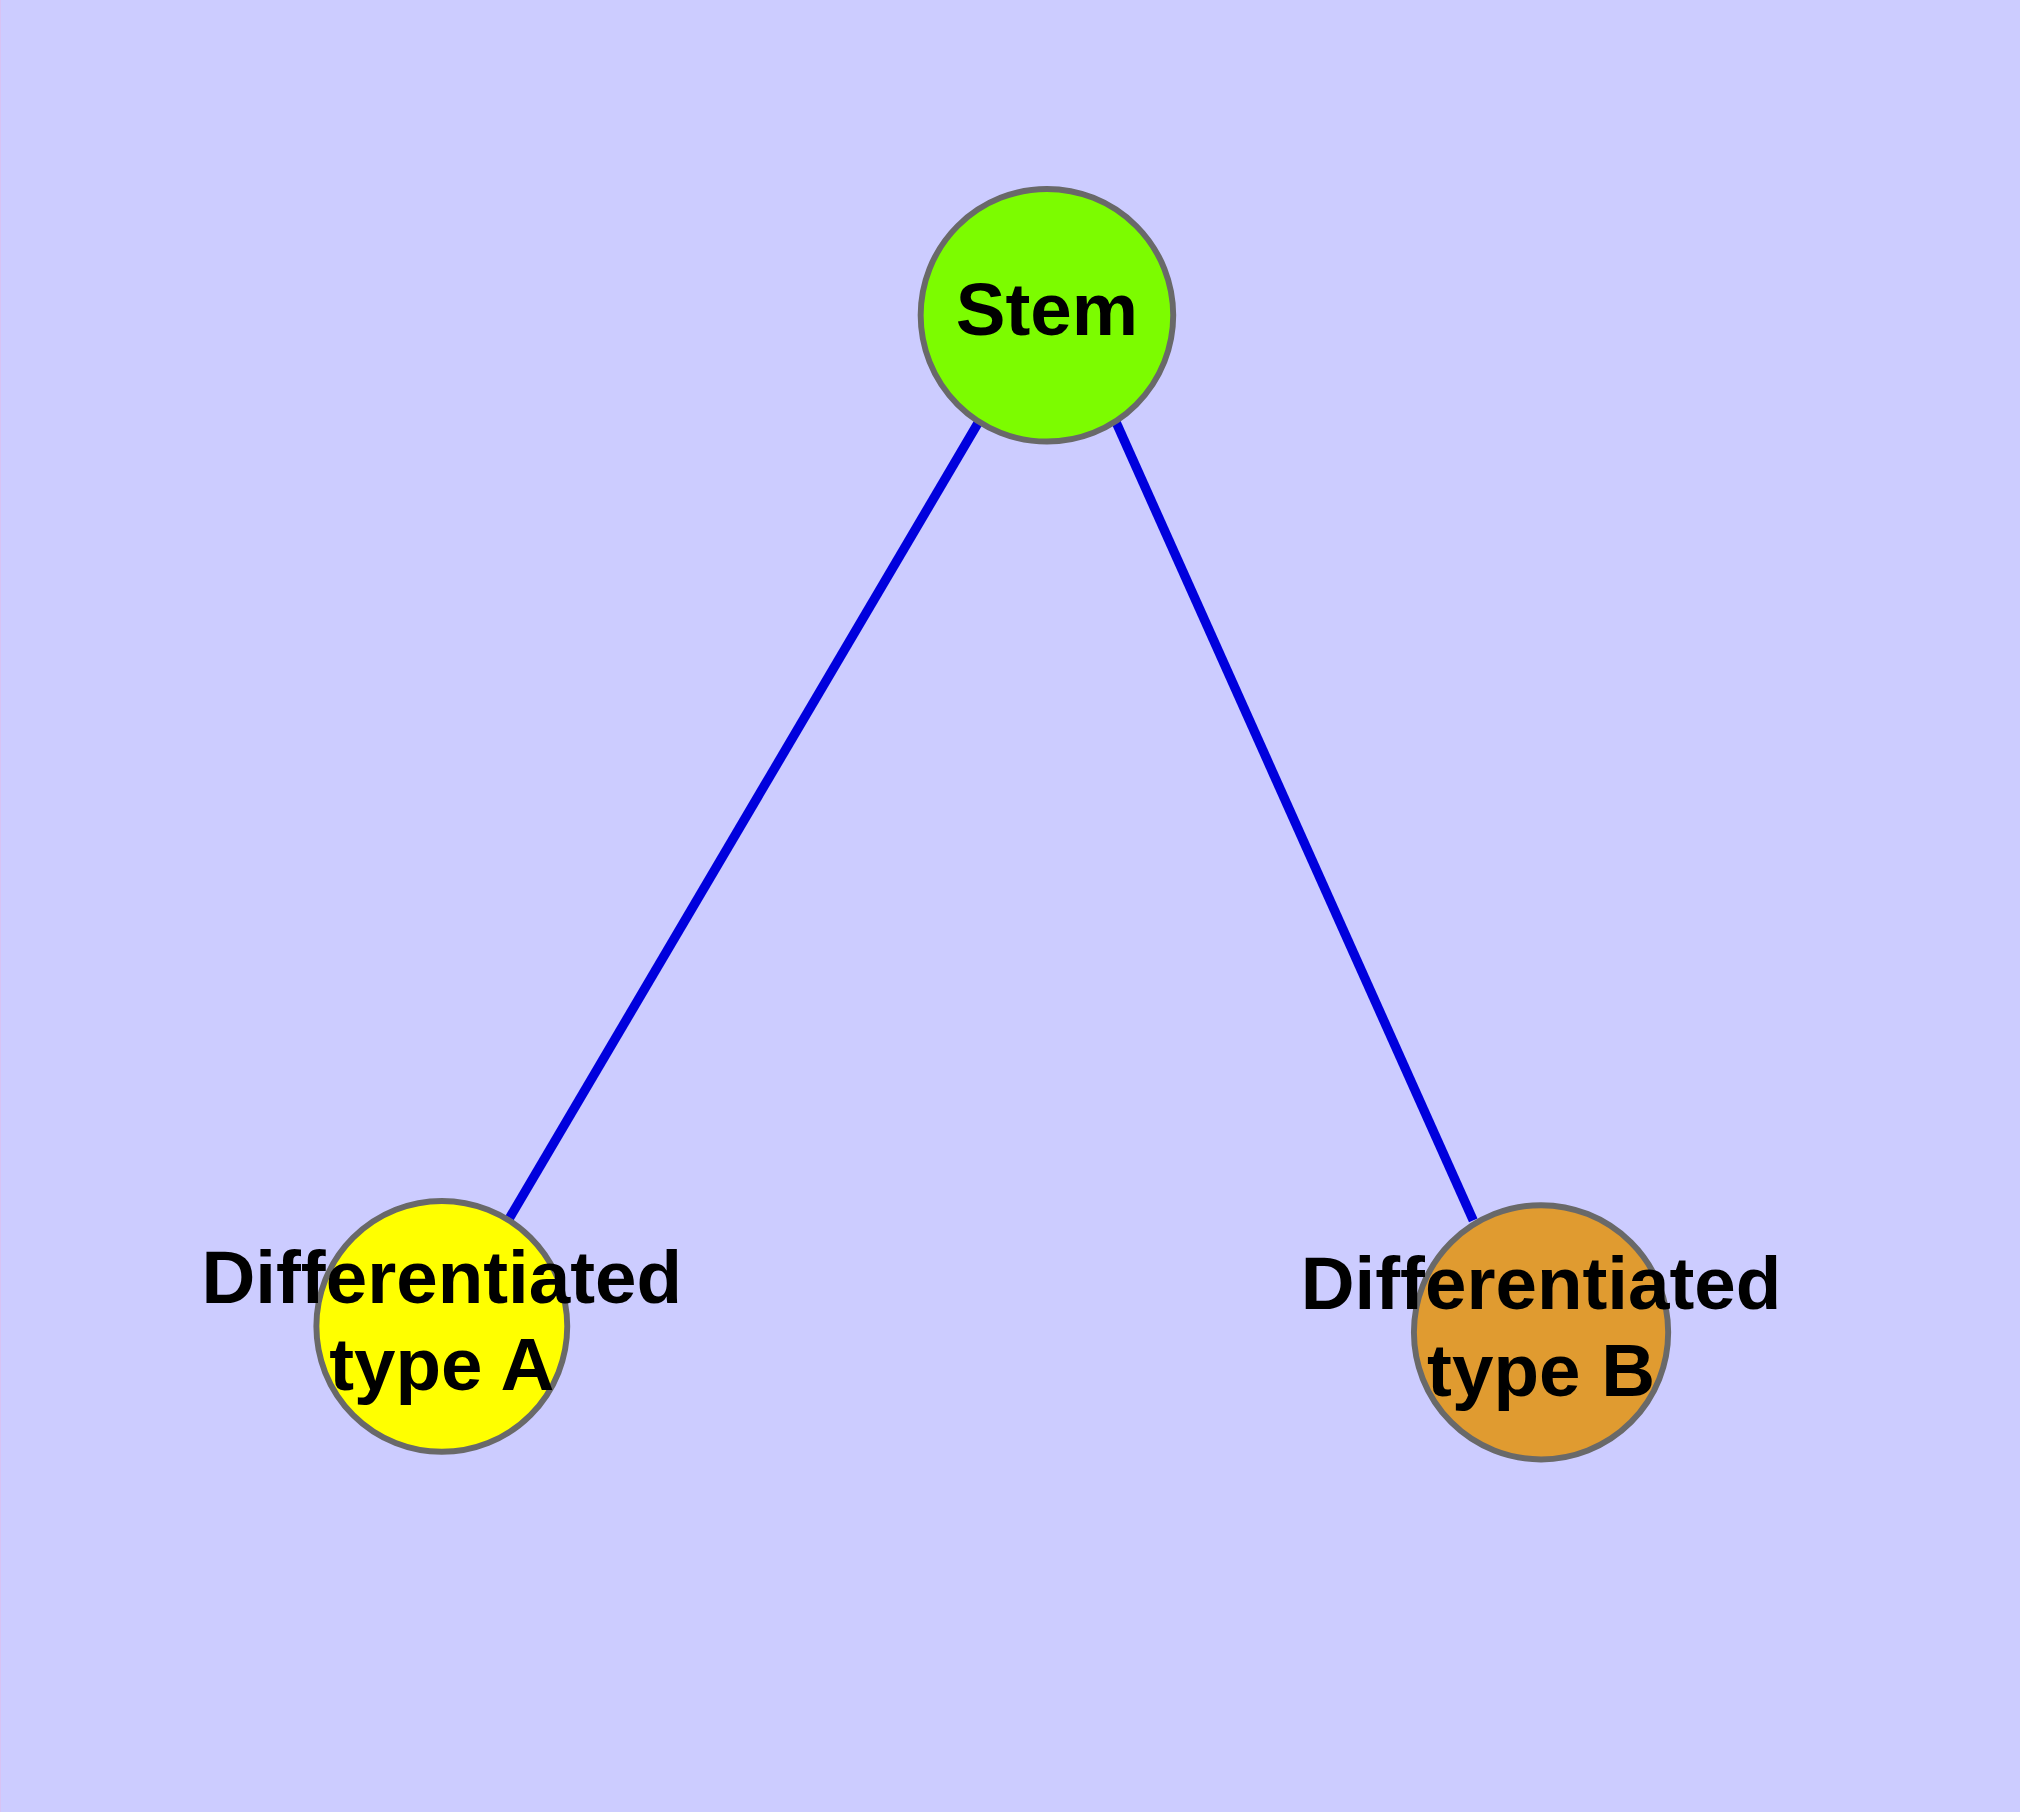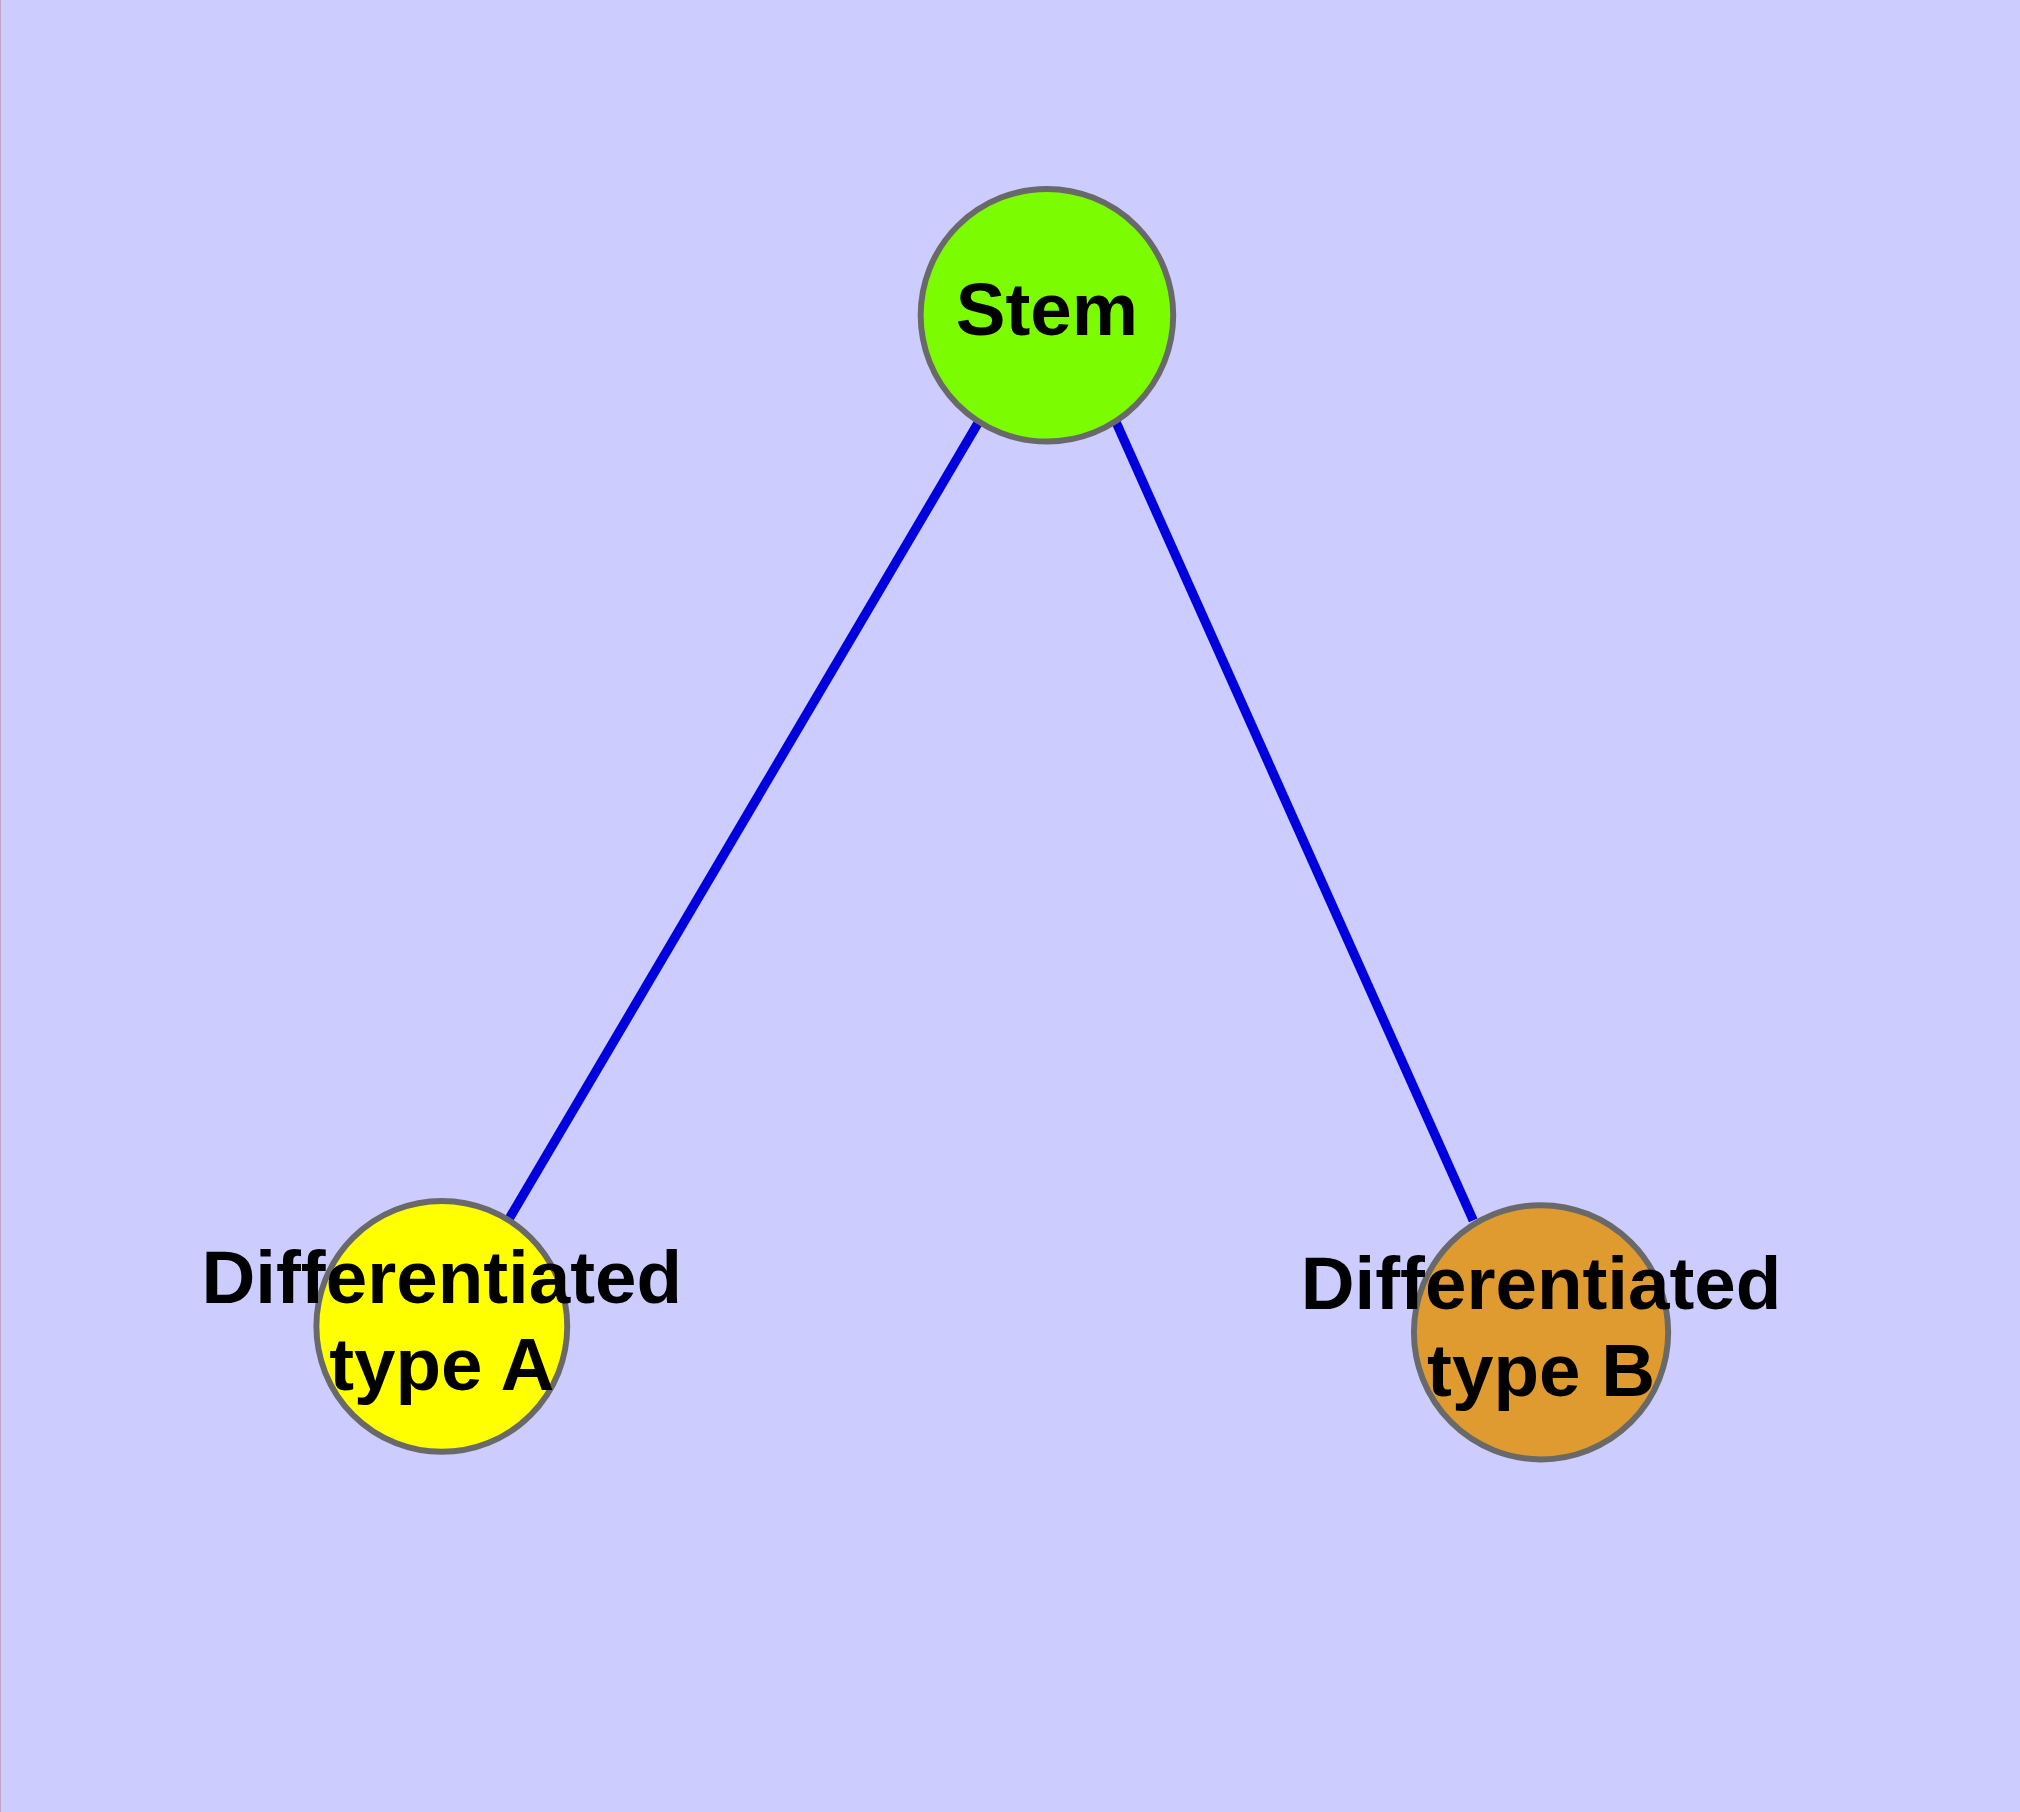--- a/index.html
+++ b/index.html
@@ -5,21 +5,21 @@
 <style>
   html, body {
     margin: 0;
     padding: 0;
     background: #ccccff;
   }
   #canvas {
     position: relative;
     width: 2021px;
     height: 1812px;
-    background: #b91c1c;
+    background: #f9a8d4;
     overflow: hidden;
     font-family: "Liberation Sans", sans-serif;
   }
   #graph-svg {
     position: absolute;
     left: 0;
     top: 0;
     width: 2021px;
     height: 1812px;
     display: block;

